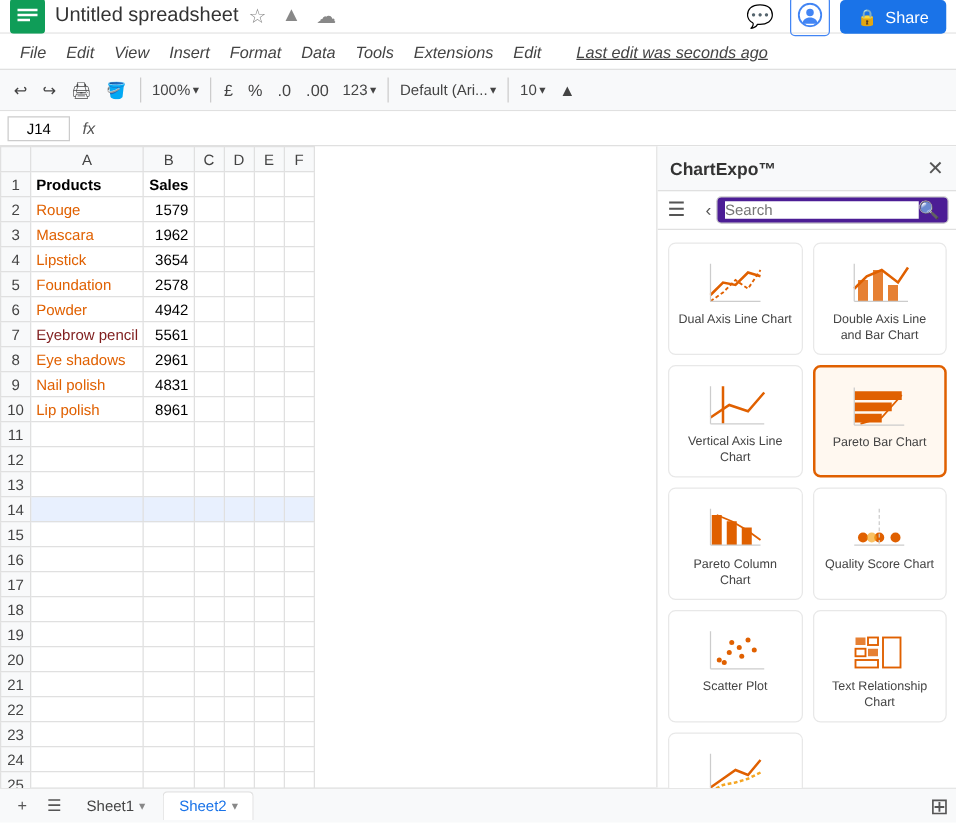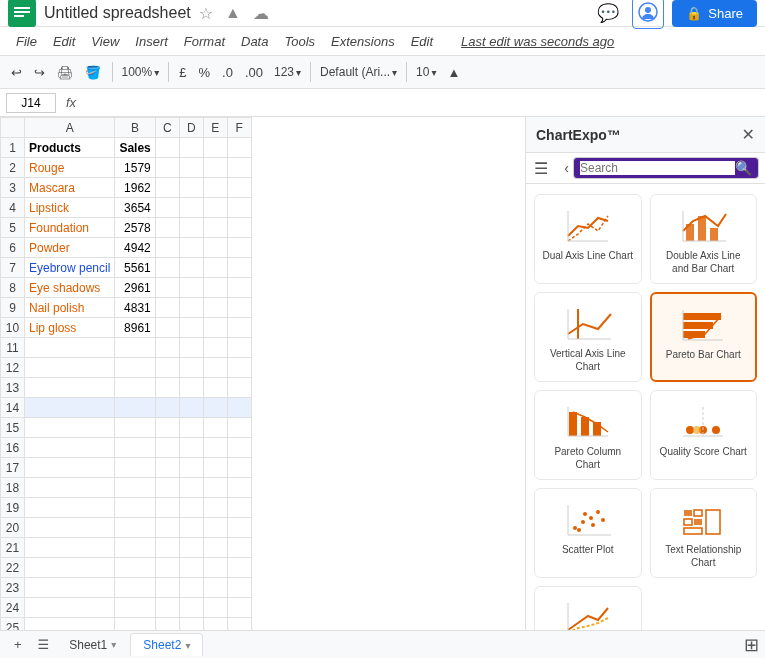--- a/index.html
+++ b/index.html
@@ -231,21 +231,21 @@
               <th class="row-header">6</th>
               <td style="color: rgb(224, 96, 0);">Powder</td>
               <td style="text-align: right;">4942</td>
               <td></td>
               <td></td>
               <td></td>
               <td></td>
             </tr>
             <tr>
               <th class="row-header">7</th>
-              <td style="color: #1d4ed8;">Eyebrow pencil</td>
+              <td style="color: #7f1d1d;">Eyebrow pencil</td>
               <td style="text-align: right;">5561</td>
               <td></td>
               <td></td>
               <td></td>
               <td></td>
             </tr>
             <tr>
               <th class="row-header">8</th>
               <td style="color: rgb(224, 96, 0);">Eye shadows</td>
               <td style="text-align: right;">2961</td>
@@ -258,21 +258,21 @@
               <th class="row-header">9</th>
               <td style="color: rgb(224, 96, 0);">Nail polish</td>
               <td style="text-align: right;">4831</td>
               <td></td>
               <td></td>
               <td></td>
               <td></td>
             </tr>
             <tr>
               <th class="row-header">10</th>
-              <td style="color: rgb(224, 96, 0);">Lip gloss</td>
+              <td style="color: rgb(224, 96, 0);">Lip polish</td>
               <td style="text-align: right;">8961</td>
               <td></td>
               <td></td>
               <td></td>
               <td></td>
             </tr>
             <tr>
               <th class="row-header">11</th>
               <td></td>
               <td></td>

